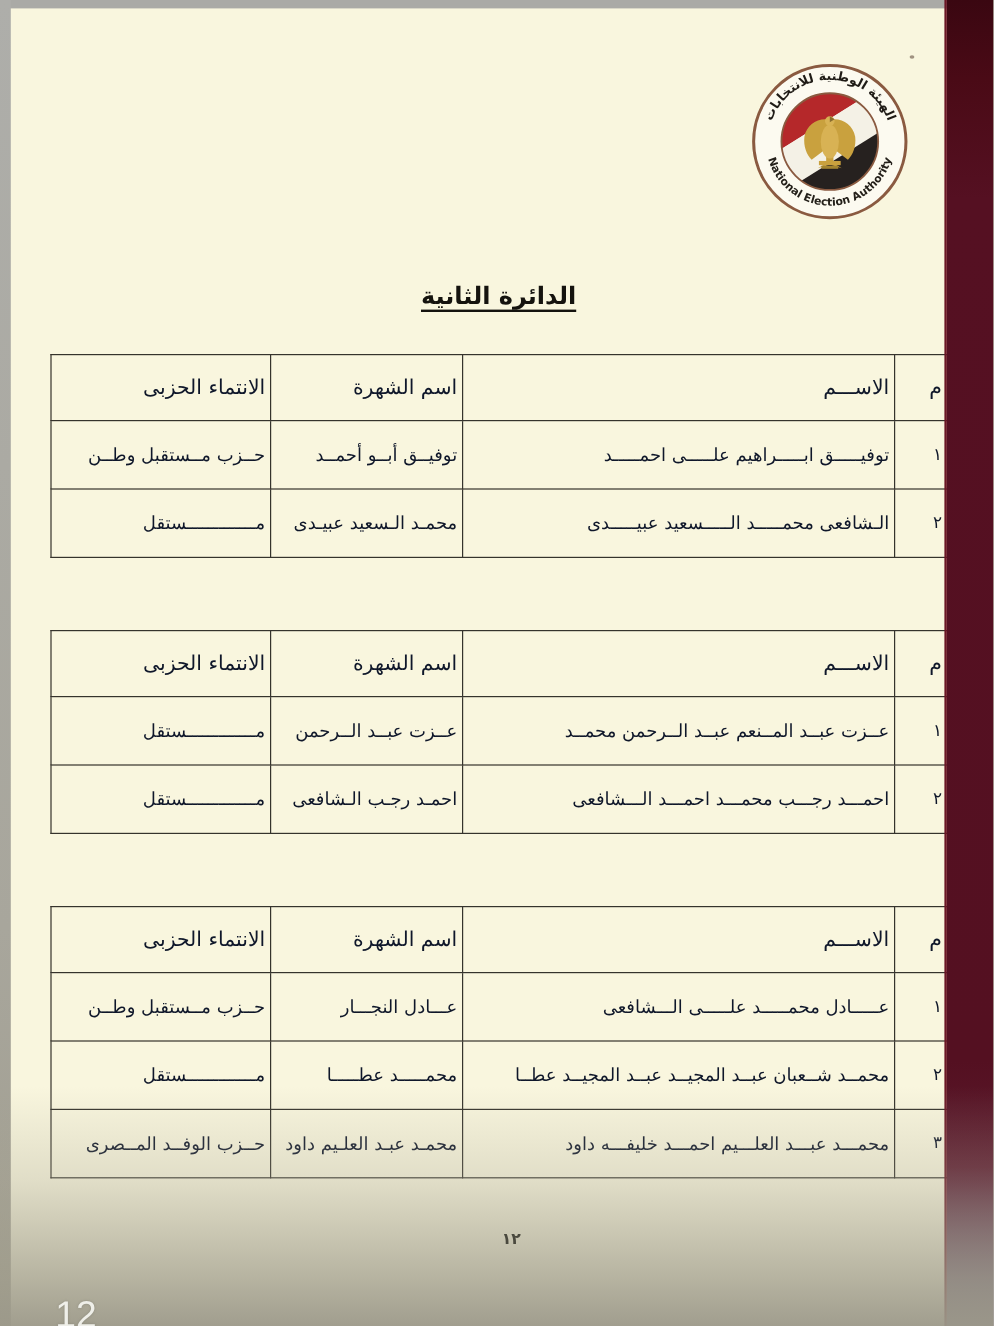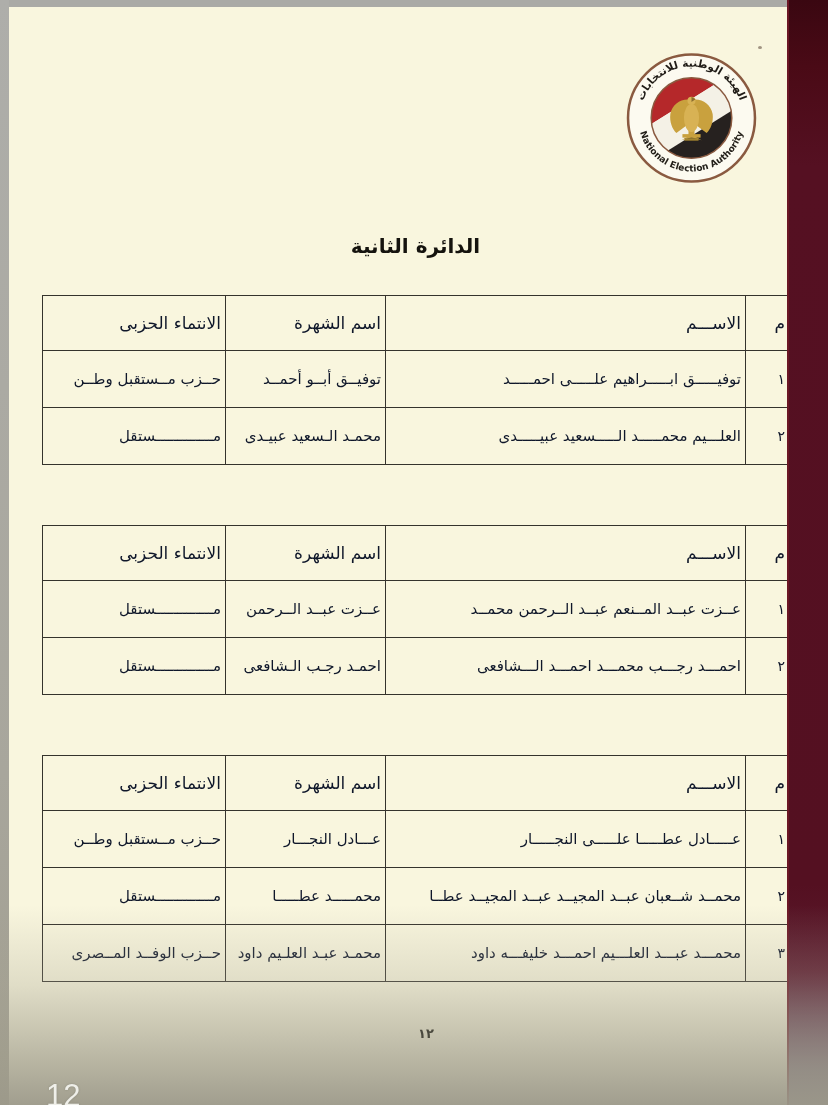--- a/index.html
+++ b/index.html
@@ -23,21 +23,21 @@
   }
   .speck { position:absolute; left:758px; top:46px; width:4px; height:3px; background:#7a6a5a; border-radius:50%; opacity:.7; }
 
   .seal { position:absolute; left:625px; top:50px; width:133px; height:136px; z-index:2; }
 
   .district-title {
     position:absolute; left:42px; width:747px; text-align:center; direction:rtl;
     font-weight:bold; font-size:20px; color:#15130e; z-index:2;
   }
   .district-title span {
-    text-decoration-thickness:2px; text-underline-offset:5px;
+    text-decoration:underline; text-decoration-thickness:2px; text-underline-offset:5px;
     letter-spacing:0.5px;
     margin-top:20px;
   }
   .t1 { top:234px; } .t2 { top:465px; } .t3 { top:696px; }
 
   table.dist-table {
     position:absolute; left:42px; width:747px; border-collapse:collapse; table-layout:fixed;
     direction:rtl; z-index:2; background:transparent;
   }
   .tbl1 { top:295px; } .tbl2 { top:525px; } .tbl3 { top:755px; }
@@ -123,21 +123,21 @@
       <th>الانتماء الحزبى</th>
     </tr>
     <tr>
       <td class="num-cell">١</td>
       <td>توفيـــــق ابـــــراهيم علـــــى احمـــــد</td>
       <td>توفيــق أبــو أحمــد</td>
       <td>حــزب مــستقبل وطــن</td>
     </tr>
     <tr>
       <td class="num-cell">٢</td>
-      <td>العلـــيم محمـــــد الـــــسعيد عبيـــــدى</td>
+      <td>الـشافعى محمـــــد الـــــسعيد عبيـــــدى</td>
       <td>محمـد الـسعيد عبيـدى</td>
       <td>مـــــــــــــستقل</td>
     </tr>
   </tbody>
     </table>
 
   <table class="dist-table tbl2">
     <colgroup>
         <col style="width:44px">
         <col style="width:360px">
@@ -175,21 +175,21 @@
       </colgroup>
     <tbody>
         <tr>
       <th>م</th>
       <th>الاســـم</th>
       <th>اسم الشهرة</th>
       <th>الانتماء الحزبى</th>
     </tr>
     <tr>
       <td class="num-cell">١</td>
-      <td>عـــــادل عطـــــا علـــــى النجـــــار</td>
+      <td>عـــــادل محمـــــد علـــــى الـــشافعى</td>
       <td>عـــادل النجـــار</td>
       <td>حــزب مــستقبل وطــن</td>
     </tr>
     <tr>
       <td class="num-cell">٢</td>
       <td>محمــد شــعبان عبــد المجيــد عبــد المجيــد عطــا</td>
       <td>محمـــــد عطـــــا</td>
       <td>مـــــــــــــستقل</td>
     </tr>
     <tr>

